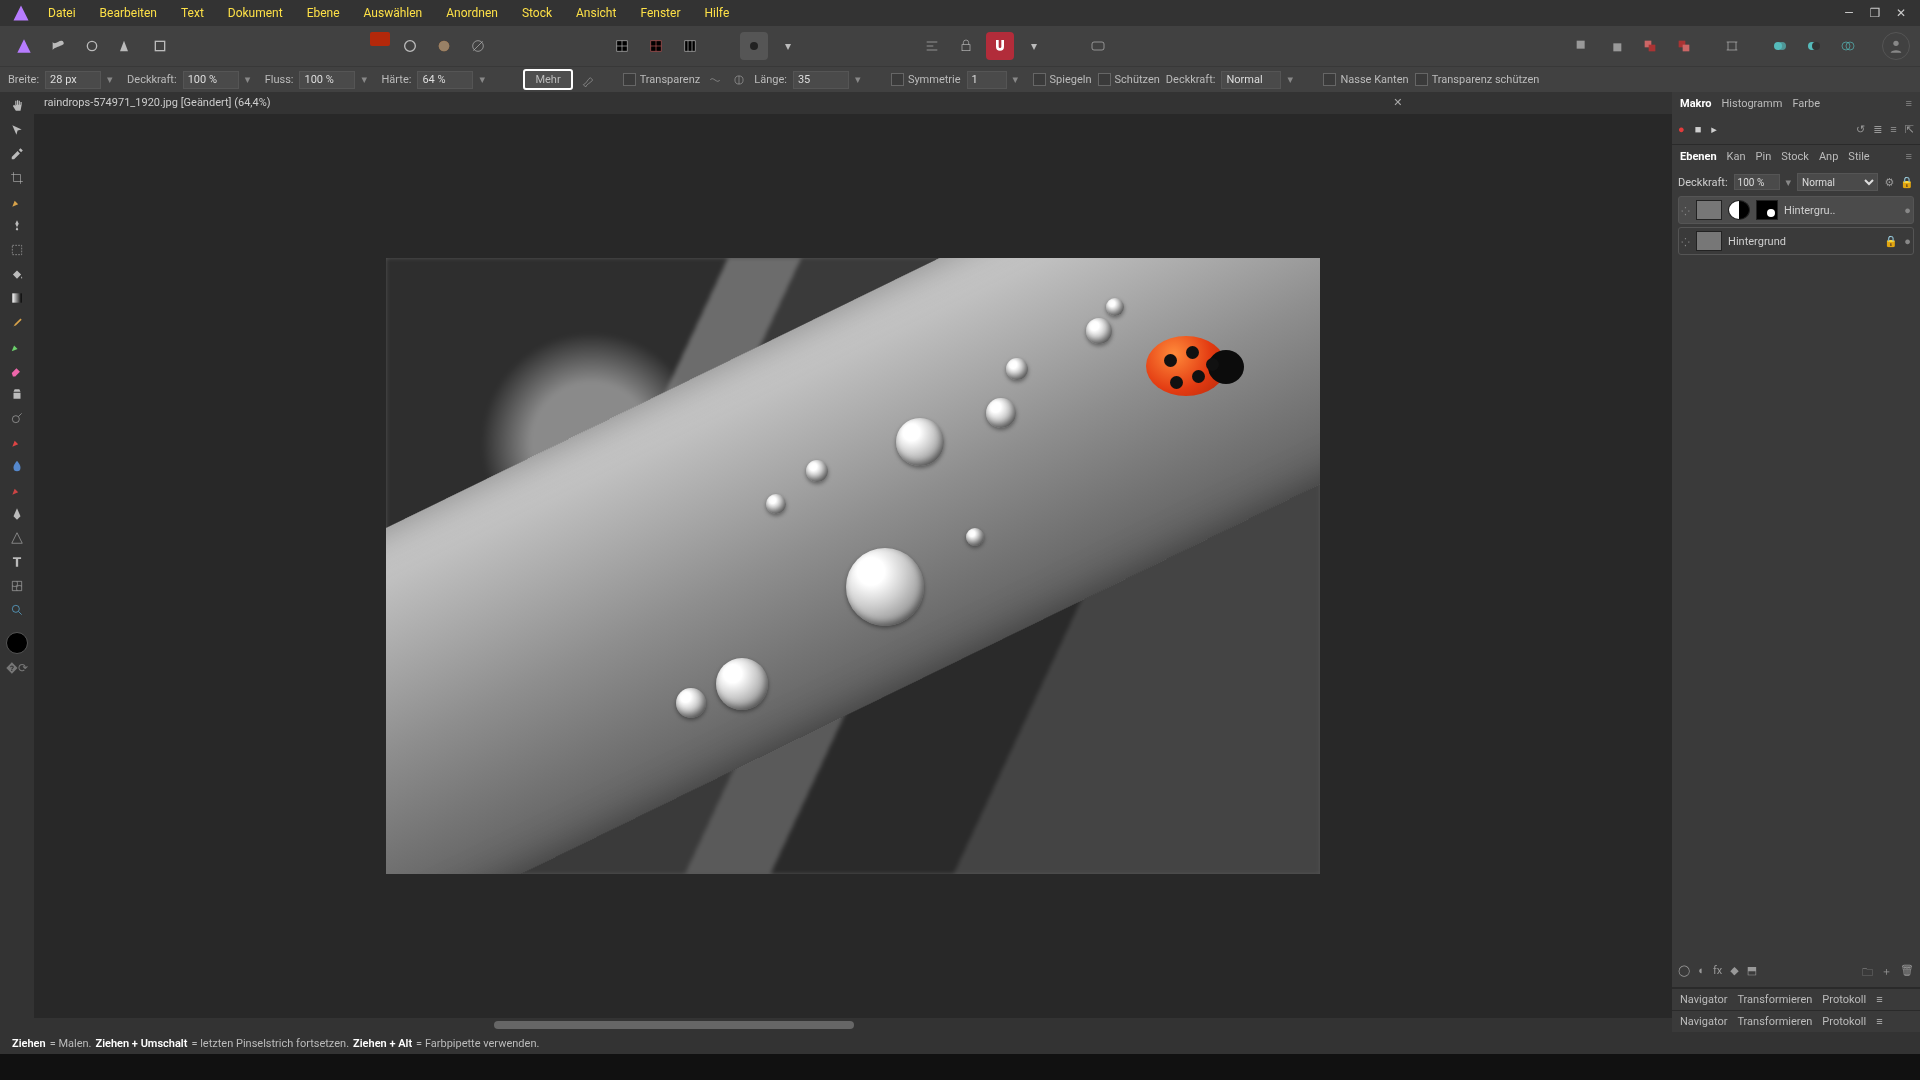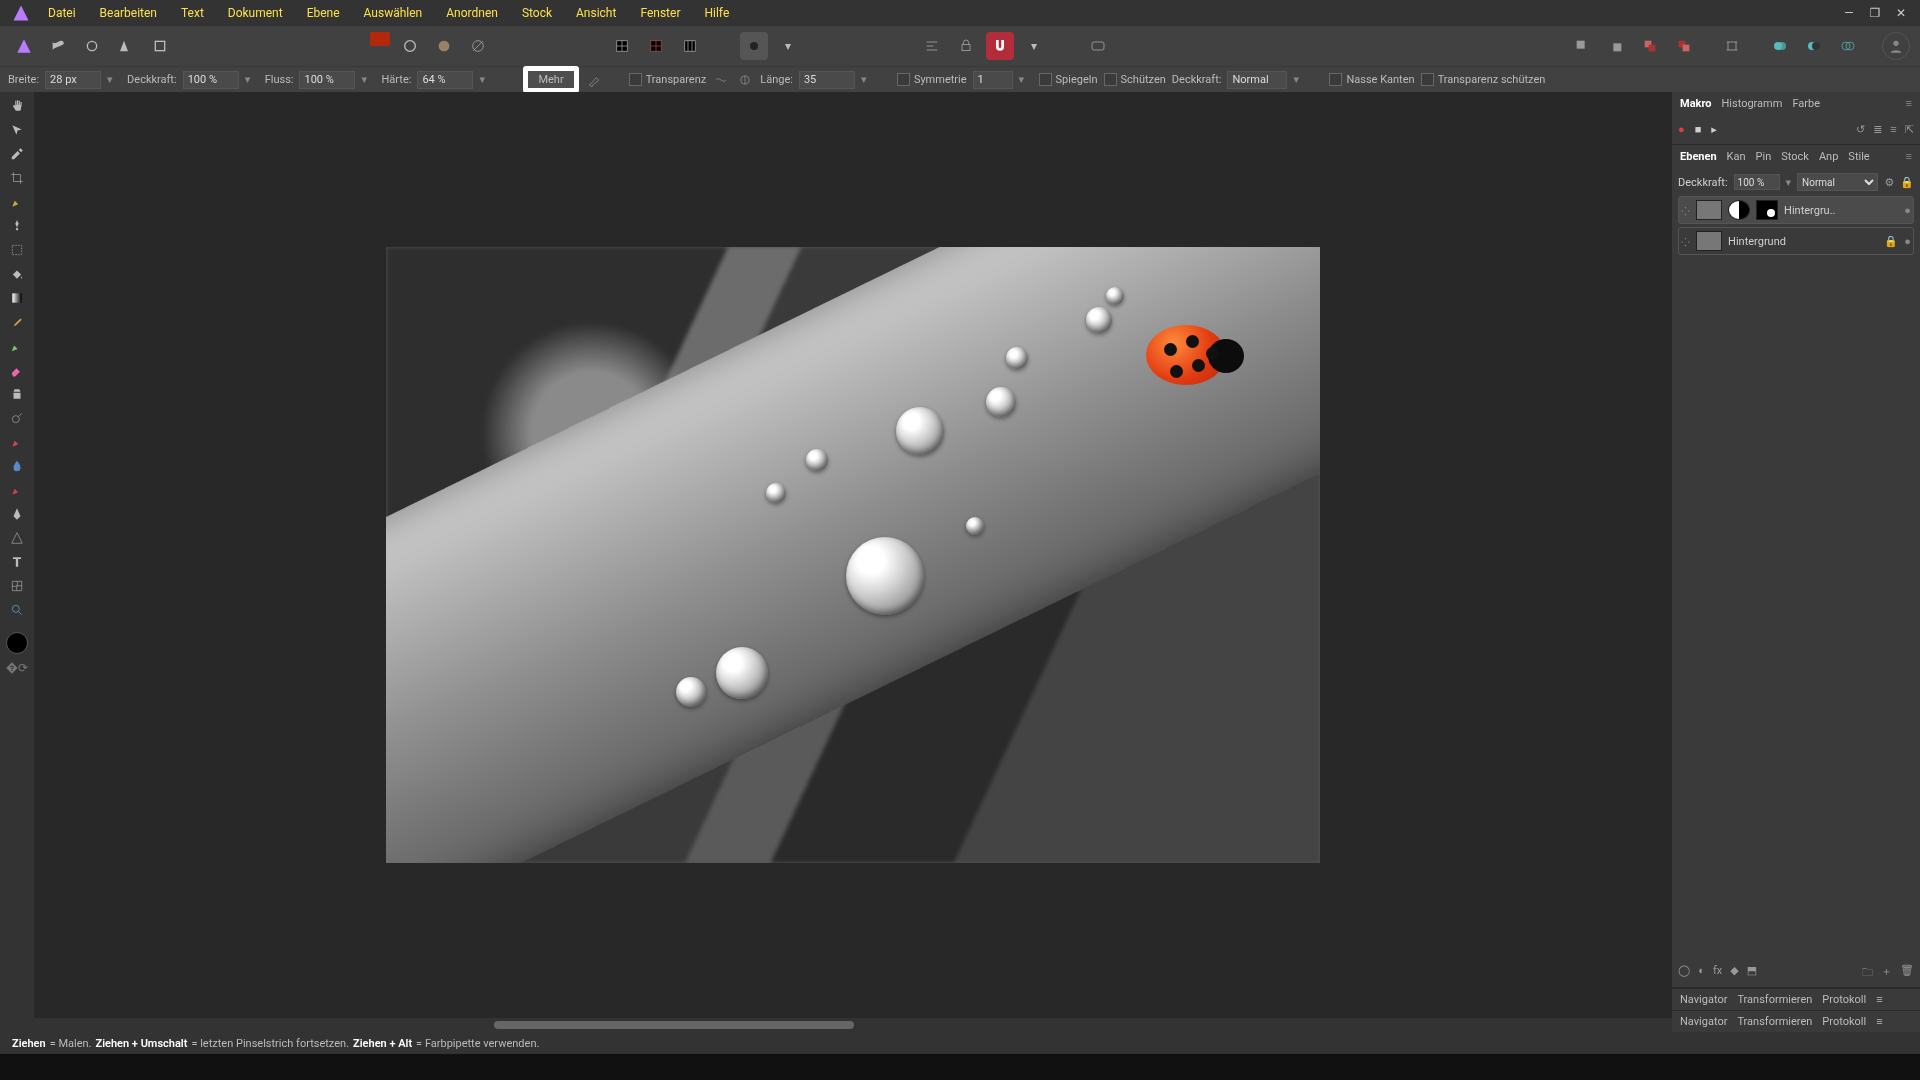--- a/index.html
+++ b/index.html
@@ -16,21 +16,21 @@
 .tb-btn { width: 28px; height: 28px; border-radius: 4px; display: flex; align-items: center; justify-content: center; color: #bbb; }
 .tb-btn.accent { background: #b22c3a; color: #fff; }
 .tb-btn svg { width: 16px; height: 16px; }
 .tb-group { display: flex; gap: 6px; margin-right: 28px; }
 .toolbar .spacer { flex: 1; }
 
 .contextbar { height: 26px; background: #414141; border-top: 1px solid #383838; display: flex; align-items: center; gap: 6px; padding: 0 8px; color: #bbb; font-size: 11px; }
 .ctx-label { white-space: nowrap; }
 .ctx-input { width: 56px; height: 18px; background: #4a4a4a; border: 1px solid #555; color: #ddd; padding: 0 4px; font-size: 11px; }
 .ctx-drop { width: 14px; color: #888; }
-.ctx-btn { padding: 2px 10px; background: #4e4e4e; border: 5px solid #ffffff; border-radius: 3px; }
+.ctx-btn { padding: 2px 10px; background: #4e4e4e; border: 2px solid #ffffff; border-radius: 3px; }
 .ctx-check::before { content: ""; display: inline-block; width: 11px; height: 11px; border: 1px solid #666; margin-right: 4px; vertical-align: middle; background: #3a3a3a; }
 .ctx-icon { width: 18px; height: 18px; display: flex; align-items: center; justify-content: center; color: #aaa; }
 
 
 .main { display: flex; height: calc(1080px - 26px - 40px - 26px - 22px - 26px); }
 .toolbox { width: 34px; background: #333; display: flex; flex-direction: column; align-items: center; padding-top: 4px; gap: 4px; }
 .tool { width: 26px; height: 20px; display: flex; align-items: center; justify-content: center; color: #bbb; }
 .tool svg { width: 14px; height: 14px; }
 .color-swatch { width: 22px; height: 22px; border-radius: 50%; background: #000; border: 1px solid #555; margin-top: 8px; }
 
@@ -447,20 +447,26 @@
         <svg viewBox="0 0 24 24">
           <circle cx="10" cy="10" r="6" stroke="#6cf" fill="none"></circle>
           <path d="M15 15l5 5" stroke="#6cf"></path>
         </svg>
       </div>
     <div class="color-swatch"></div>
     <div class="tool" style="color:#777">�⟳</div>
   </div>
 
   <div class="doc-area">
+    <div class="tabstrip">
+      <div class="doctab">
+        <span>raindrops-574971_1920.jpg [Geändert] (64,4%)</span>
+        <span class="close">✕</span>
+      </div>
+    </div>
     <div class="canvas-wrap">
       <div class="canvas">
         <div class="bg"></div>
         <div class="blade"></div>
         <div id="drops">
             <div class="drop" style="left: 460px; top: 290px; height: 78px; width: 78px;"></div>
             <div class="drop" style="left: 510px; top: 160px; height: 48px; width: 48px;"></div>
             <div class="drop" style="left: 330px; top: 400px; height: 52px; width: 52px;"></div>
             <div class="drop" style="left: 290px; top: 430px; height: 30px; width: 30px;"></div>
             <div class="drop" style="left: 600px; top: 140px; height: 30px; width: 30px;"></div>

